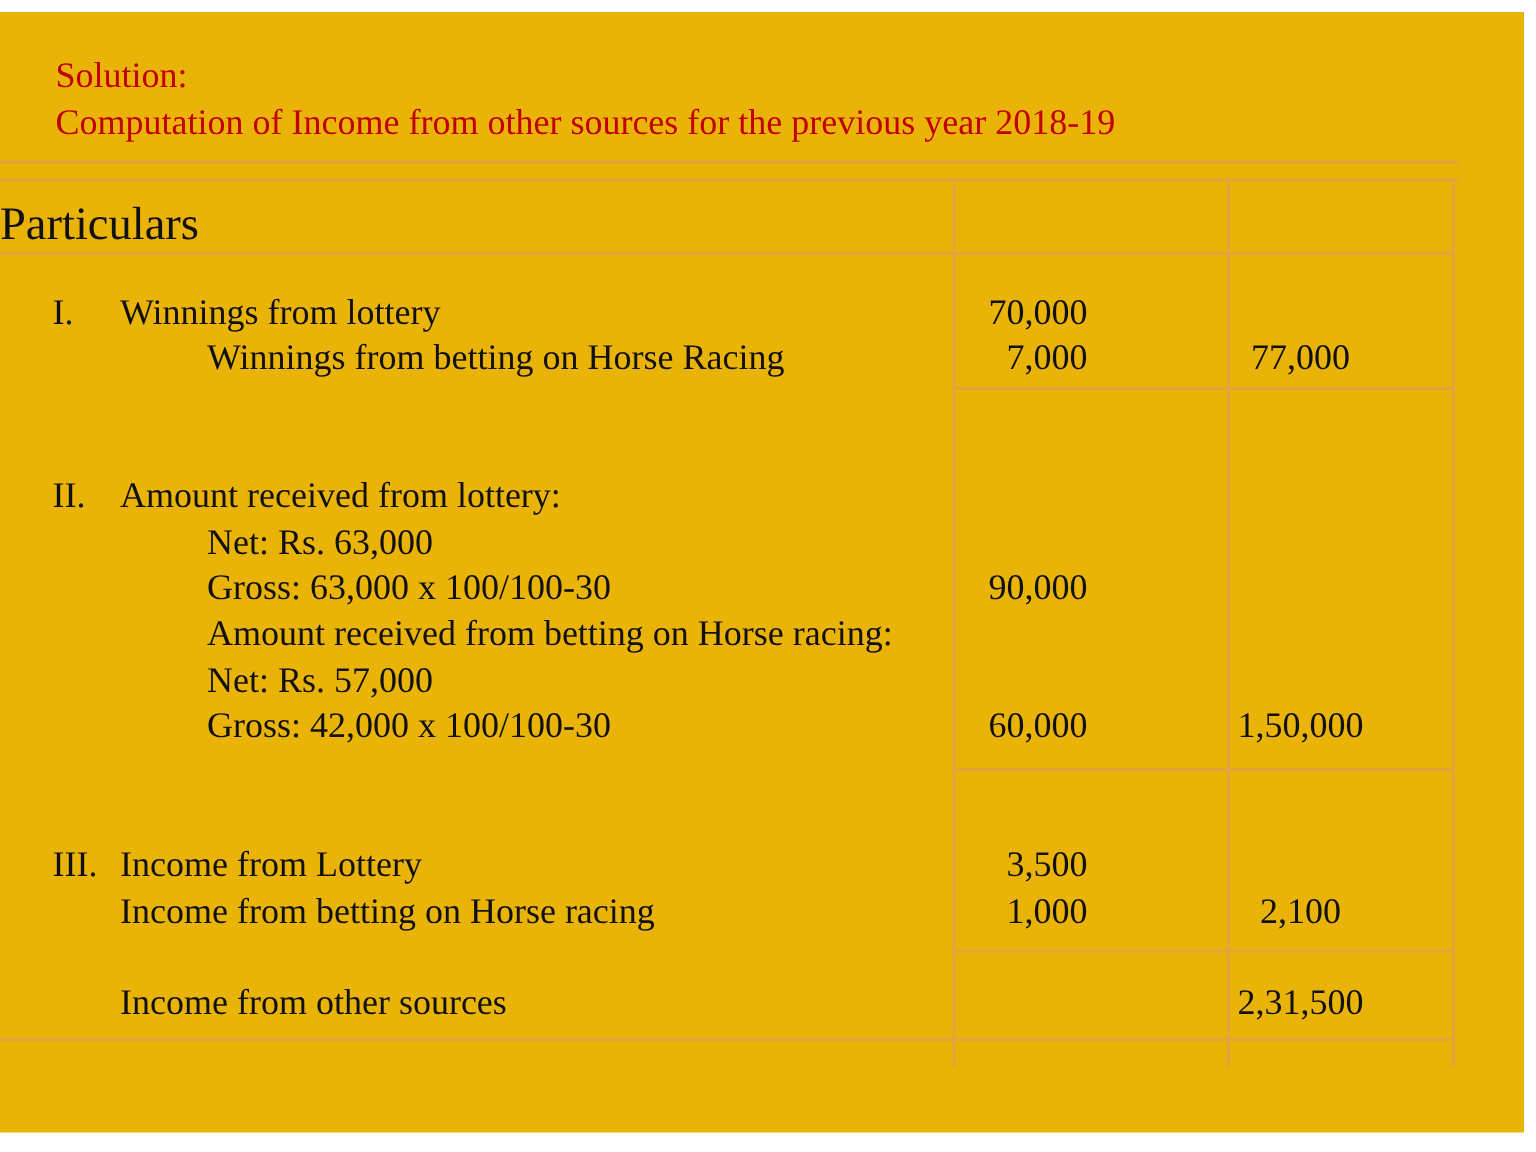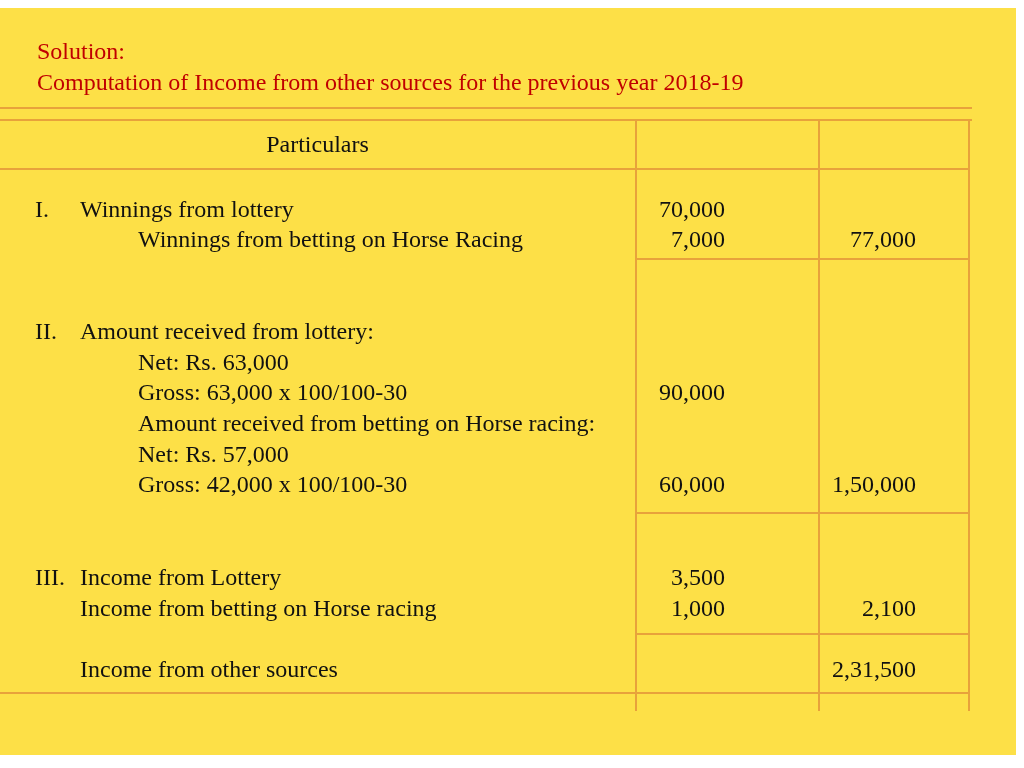--- a/index.html
+++ b/index.html
@@ -6,53 +6,53 @@
   html, body {
     width: 1024px; height: 768px;
     background: #ffffff;
     font-family: "Liberation Serif", "DejaVu Serif", serif;
     overflow: hidden;
   }
   .slide {
     position: absolute;
     top: 8px; left: 0;
     width: 1016px; height: 747px;
-    background: #fde047;
+    background: #eab308;
   }
   .title-line {
     position: absolute;
     left: 37px;
     font-size: 24px;
     color: #C00000;
     white-space: nowrap;
   }
   .rule { position: absolute; background: #E8A23B; }
   .hline { height: 2px; }
   .vline { width: 2px; }
 
   .hdr-cell {
     position: absolute;
-    font-size: 24px;
+    font-size: 31px;
     color: #111111;
-    text-align: center;
+    text-align: left;
   }
 
   .tline {
     position: absolute;
     left: 0; width: 100%;
     height: 30px;
     font-size: 24px;
     color: #111111;
   }
   .tline span { position: absolute; white-space: nowrap; }
   .num  { left: 35px; width: 45px; }
   .txt.ind1 { left: 80px; }
   .txt.ind2 { left: 138px; }
   .amt { left: 635px; width: 90px;  text-align: right; padding-left: 18px; }
-  .tot { left: 818px; width: 98px;  text-align: right; }
+  .tot { left: 818px; width: 98px;  text-align: center; }
 </style>
 </head>
 <body>
 
 <div class="slide">
 
   <div class="title-line" style="top:30px">Solution:</div>
   <div class="title-line" style="top:61px">Computation of Income from other sources for the previous year 2018-19</div>
 
   <div class="rule hline" style="top:99px;  left:0;     width:972px;"></div>

